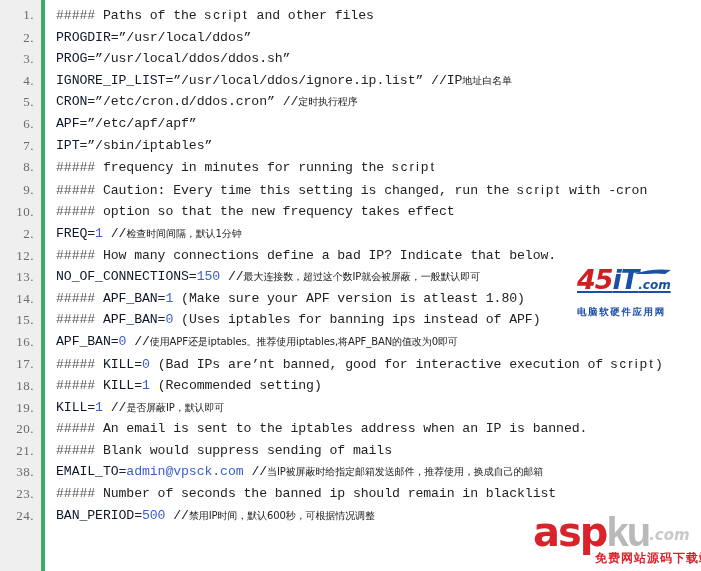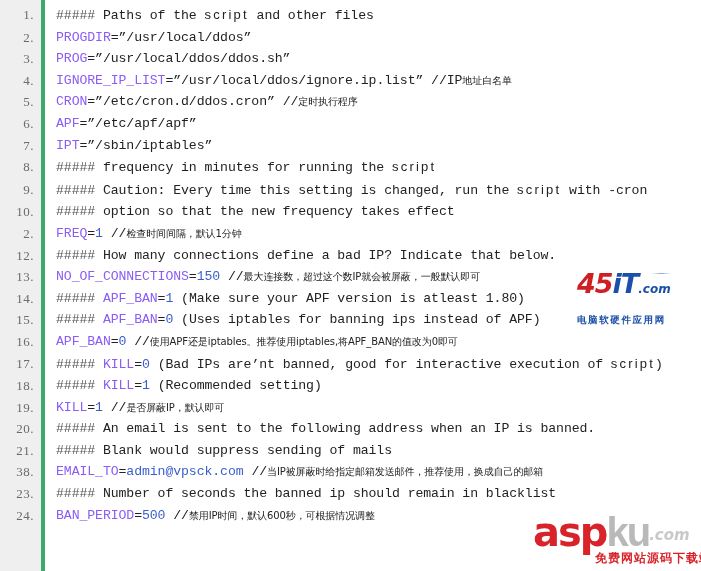--- a/index.html
+++ b/index.html
@@ -74,21 +74,21 @@
     font-family: "Liberation Mono", "DejaVu Sans Mono", monospace;
     font-size: 13.2px;
     line-height: 21.6px;
     color: #222222;
     white-space: pre-wrap;
     word-break: break-word;
     letter-spacing: -0.1px;
   }
 
   
-  .k   { color: #8b5cf6; }   
+  .k   { color: #0f172a; }   
   .num { color: #3a5fcd; }   
   .str { color: #222222; }
   .cmt { color: #222222; }
   .hash{ color: #555555; }
   .sans{
     font-family: "Liberation Sans", "DejaVu Sans", sans-serif;
     letter-spacing: 2.2px;
     font-size: 13px;
   }
   .cjk {
@@ -107,24 +107,25 @@
     top: 266px;
     width: 120px;
     text-align: left;
     z-index: 5;
   }
   .wm-45it .wm-main {
     font-family: "DejaVu Sans", sans-serif;
     font-weight: bold;
     font-style: italic;
     font-size: 27px;
-    line-height: 36px;
+    line-height: 28px;
     color: #1b4fa8;
     letter-spacing: -1px;
     position: relative;
+    text-decoration: underline;
   }
   .wm-45it .wm-main .red { color: #cf1f22; }
   .wm-45it .wm-com {
     font-family: "DejaVu Sans", sans-serif;
     font-weight: bold;
     font-size: 12px;
     color: #1b4fa8;
     letter-spacing: 0px;
   }
   .wm-45it .wm-sub {
@@ -269,21 +270,21 @@
       <div class="code-line">
         <div class="ln">18</div>
         <div class="code-text"><span class="hash">##### </span><span class="k">KILL</span><span class="cmt">=</span><span class="num">1</span><span class="cmt"> (Recommended setting)</span></div>
       </div>
       <div class="code-line">
         <div class="ln">19</div>
         <div class="code-text"><span class="k">KILL</span><span class="cmt">=</span><span class="num">1</span><span class="cmt"> //</span><span class="cjk">是否屏蔽IP，默认即可</span></div>
       </div>
       <div class="code-line">
         <div class="ln">20</div>
-        <div class="code-text"><span class="hash">#####</span><span class="cmt"> An email is sent to the following address when an IP is banned.</span></div>
+        <div class="code-text"><span class="hash">#####</span><span class="cmt"> An email is sent to the iptables address when an IP is banned.</span></div>
       </div>
       <div class="code-line">
         <div class="ln">21</div>
         <div class="code-text"><span class="hash">#####</span><span class="cmt"> Blank would suppress sending of mails</span></div>
       </div>
       <div class="code-line">
         <div class="ln">38</div>
         <div class="code-text"><span class="k">EMAIL_TO</span><span class="cmt">=</span><span class="num">admin@vpsck.com</span><span class="cmt"> //</span><span class="cjk">当IP被屏蔽时给指定邮箱发送邮件，推荐使用，换成自己的邮箱</span></div>
       </div>
       <div class="code-line">

